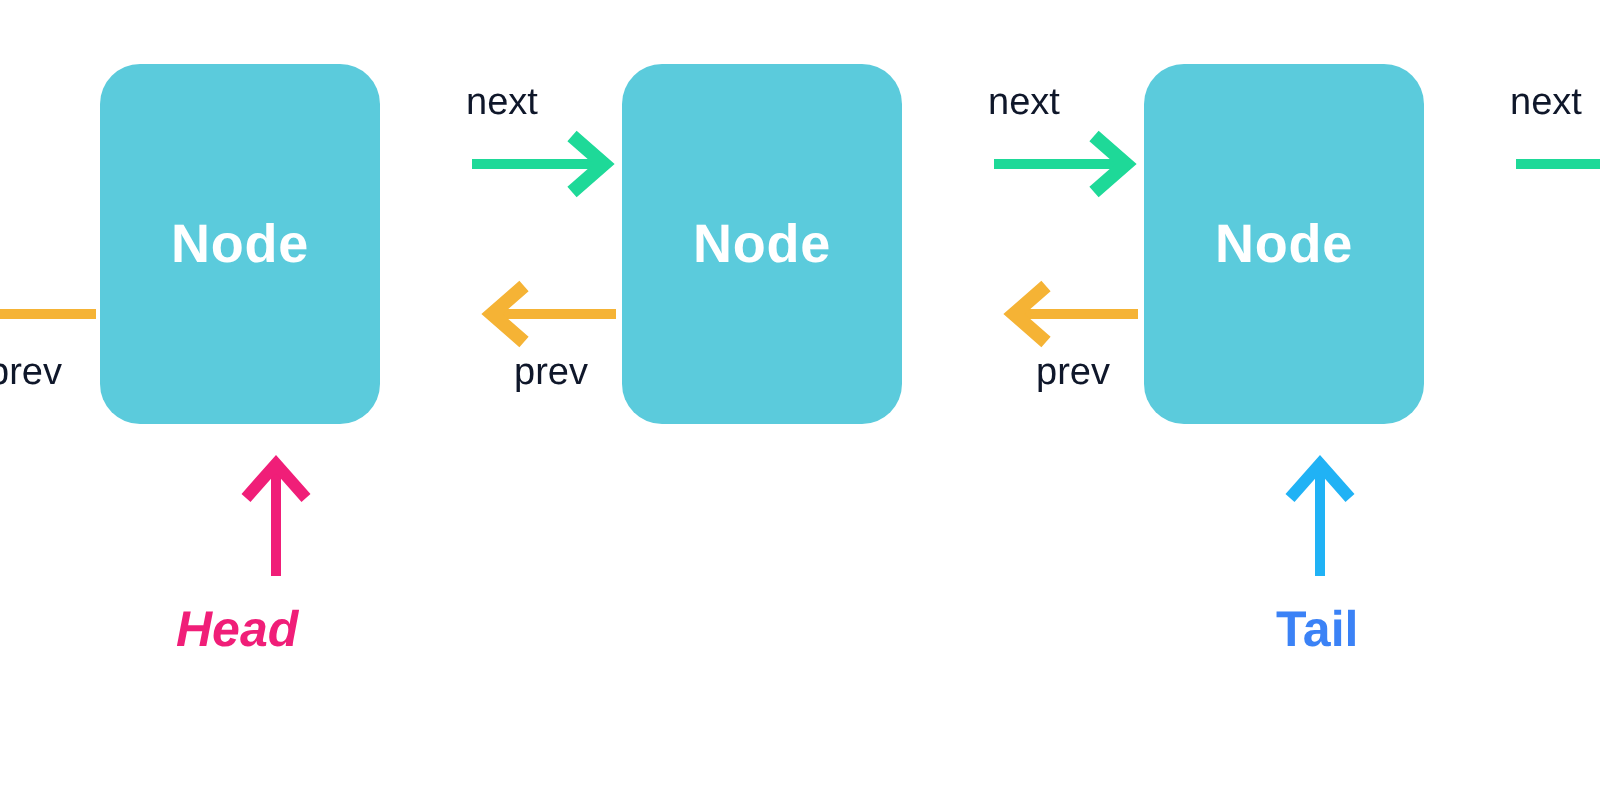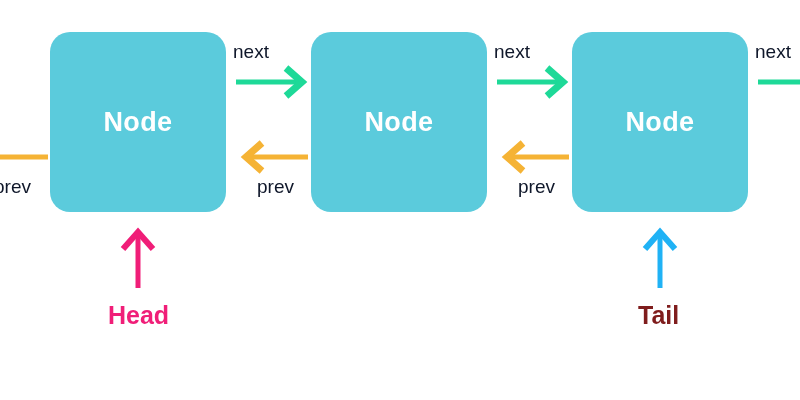--- a/index.html
+++ b/index.html
@@ -12,21 +12,21 @@
     width: 800px;
     height: 400px;
     background: #ffffff;
     overflow: hidden;
     font-family: "Liberation Sans", sans-serif;
   }
 
   
   .node-box {
     position: absolute;
-    width: 176px;
+    width: 140px;
     height: 180px;
     top: 32px;
     border-radius: 20px;
     background: #5bcbdc;
     display: flex;
     align-items: center;
     justify-content: center;
   }
   .node-label {
     color: #ffffff;
@@ -72,26 +72,27 @@
   
   .pointer-label {
     position: absolute;
     font-size: 25px;
     font-weight: bold;
     line-height: 1;
     white-space: nowrap;
     top: 303px;
   }
   #head-label {
-    left: 108px;
+    left: 88px;
     color: #f01e78;
+    font-style: italic;
   }
   #tail-label {
     left: 638px;
-    color: #7f1d1d;
+    color: #3b82f6;
   }
 </style>
 </head>
 <body>
 
 <div id="canvas">
 
   <svg class="link-svg" viewBox="0 0 800 400" xmlns="http://www.w3.org/2000/svg">
     <g fill="none" stroke="#1ed998" stroke-width="5" stroke-linecap="butt" stroke-linejoin="miter">
 

